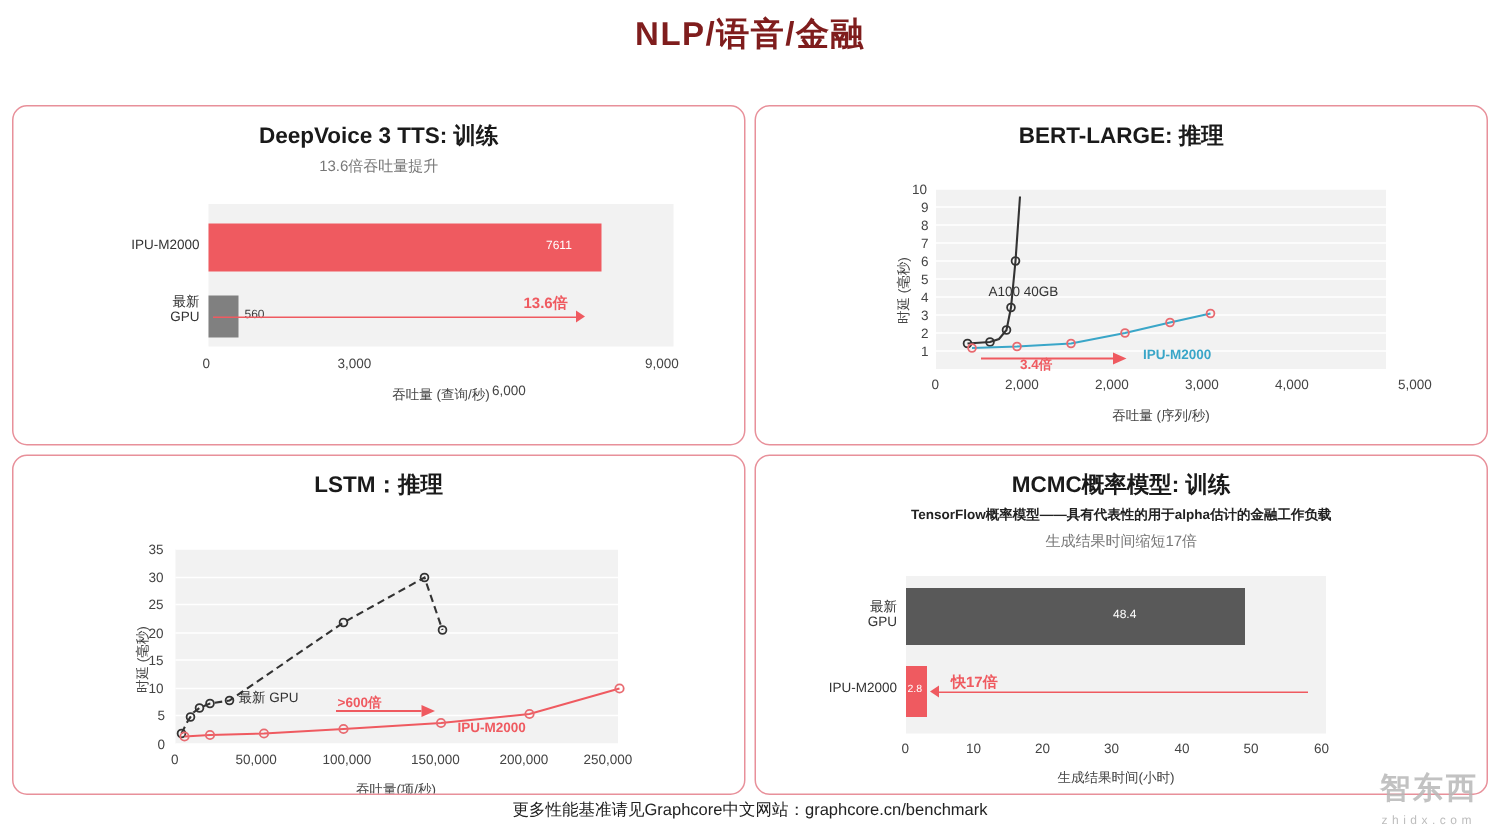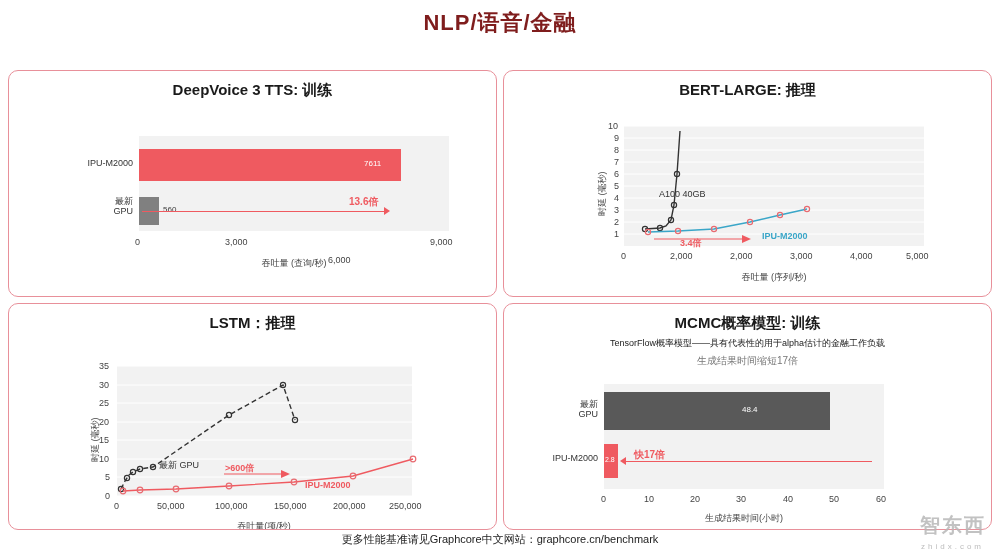--- a/index.html
+++ b/index.html
@@ -50,21 +50,21 @@
     margin-top: 10px;
   }
   .panel-sub {
     text-align: center;
     font-size: 10px;
     color: #777;
     margin-top: 4px;
   }
   .panel-sub.bold {
     color: #222;
-    font-weight: normal;
+    font-weight: bold;
     font-size: 9px;
   }
   .chart-area {
     position: absolute;
     left: 0; right: 0; top: 0; bottom: 0;
   }
   .axis-label {
     position: absolute;
     font-size: 9px;
     color: #444;
@@ -161,20 +161,21 @@
 </style>
 </head>
 <body>
 
 <div class="page-title">NLP/语音/金融</div>
 
 <div class="grid">
 
   <div class="panel">
     <div class="panel-title">DeepVoice 3 TTS: 训练</div>
+    <div class="panel-sub">13.6倍吞吐量提升</div>
 
     <div class="chart-area">
 
       <div class="plot" style="left:130px; top:65px; width:310px; height:95px;"></div>
 
       <div class="bar bar-red" style="left:130px; top:78px; width:262px; height:32px;"></div>
       <div class="bar-value" style="left:355px; top:88px;">7611</div>
 
       <div class="bar bar-gray" style="left:130px; top:126px; width:20px; height:28px;"></div>
       <div class="bar-value dark" style="left:154px; top:134px;">560</div>
@@ -247,21 +248,21 @@
       <div class="tick-label" style="left:110px; top:62px;">9</div>
       <div class="tick-label" style="left:104px; top:50px;">10</div>
 
       <div class="ylabel-vert" style="left:92px; top:145px;">时延 (毫秒)</div>
 
       <div class="tick-label" style="left:117px; top:180px;">0</div>
       <div class="tick-label" style="left:166px; top:180px;">2,000</div>
       <div class="tick-label" style="left:226px; top:180px;">2,000</div>
       <div class="tick-label" style="left:286px; top:180px;">3,000</div>
       <div class="tick-label" style="left:346px; top:180px;">4,000</div>
-      <div class="tick-label" style="left:402px; top:180px;">5,000</div>
+      <div class="tick-label" style="left:428px; top:180px;">5,000</div>
 
       <div class="axis-label" style="left:190px; top:200px; width:160px;">吞吐量 (序列/秒)</div>
 
       <div class="note-label" style="left:155px; top:118px;">A100 40GB</div>
       <div class="note-label blue" style="left:258px; top:160px; font-weight:bold;">IPU-M2000</div>
       <div class="note-label pink" style="left:176px; top:166px; font-weight:bold;">3.4倍</div>
     </div>
   </div>
 
   <div class="panel">

